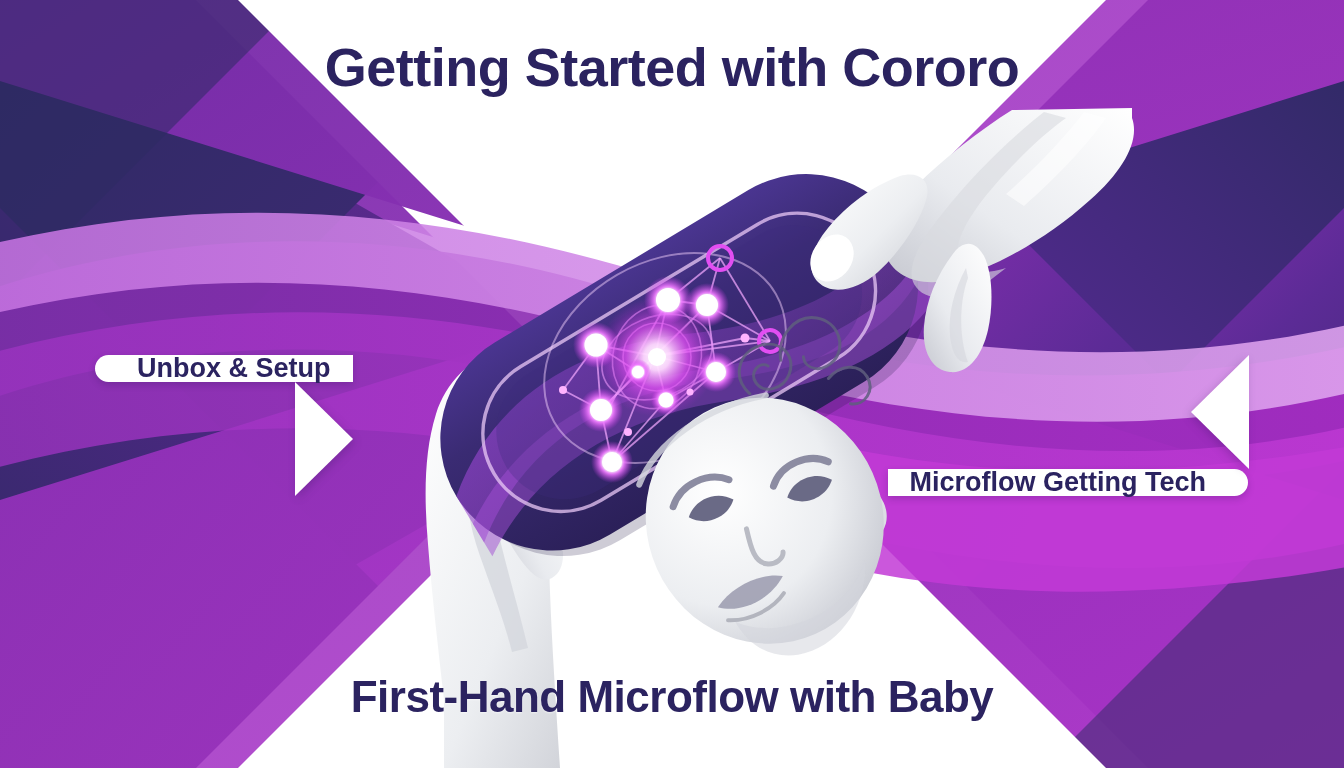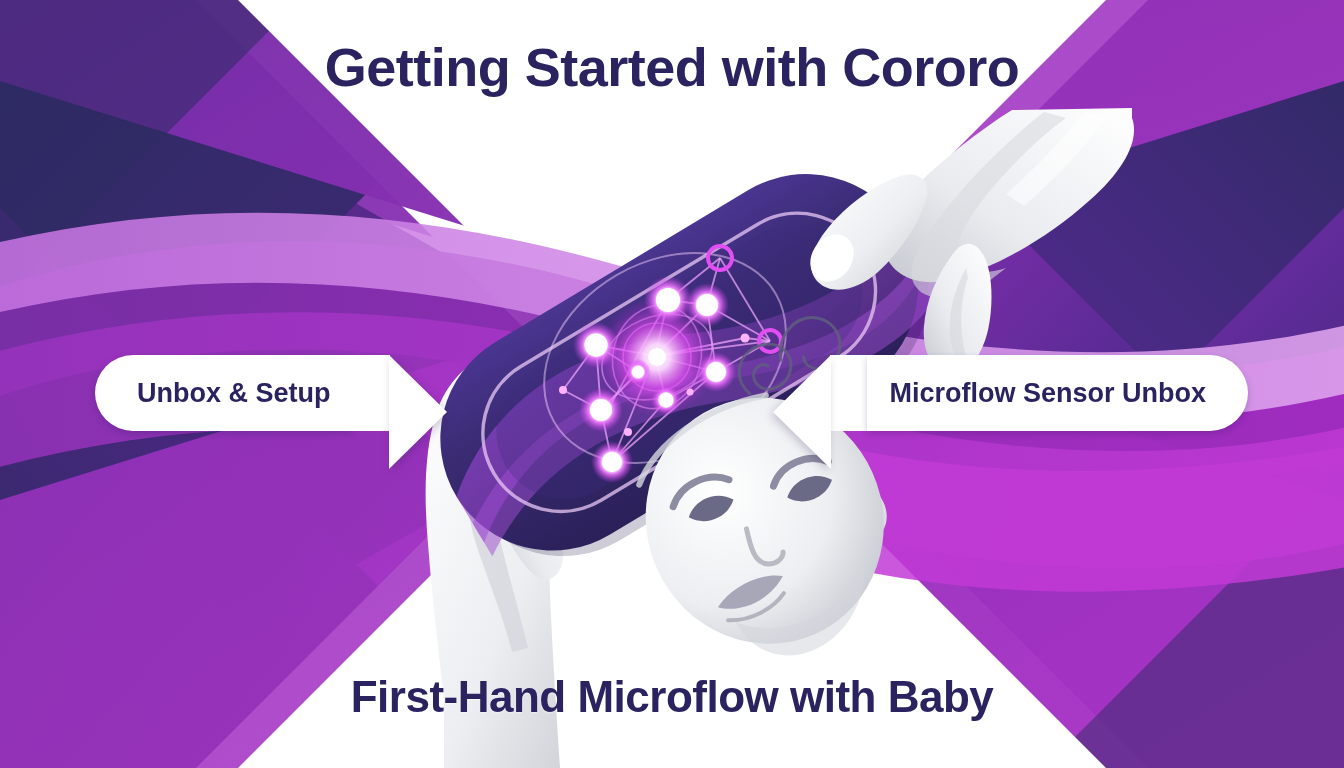--- a/index.html
+++ b/index.html
@@ -28,21 +28,22 @@
     text-shadow:0 1px 2px rgba(255,255,255,.55);
   }
   #page-title{top:36px;font-size:54px;}
   #footer-caption{top:672px;font-size:44px;}
 
   
   .callout{
     position:absolute;
     height:76px;
     display:flex;
-    align-items:flex-start;
+    align-items:flex-end;
+    flex-direction:column;
   }
   .pill{
     height:76px;
     background:#ffffff;
     display:flex;
     align-items:center;
     box-shadow:0 3px 7px rgba(40,20,80,.22);
   }
   .pill-text{
     font-size:27px;
@@ -413,17 +414,17 @@
       <span class="pill-text">Unbox &amp; Setup</span>
     </div>
     <div class="shaft"></div>
     <div class="arrowhead"></div>
   </div>
 
   <div class="callout" id="callout-right">
     <div class="arrowhead"></div>
     <div class="shaft"></div>
     <div class="pill">
-      <span class="pill-text">Microflow Sensor Unbox</span>
+      <span class="pill-text">Microflow Getting Tech</span>
     </div>
   </div>
 
 </div>
 
 </body></html>

